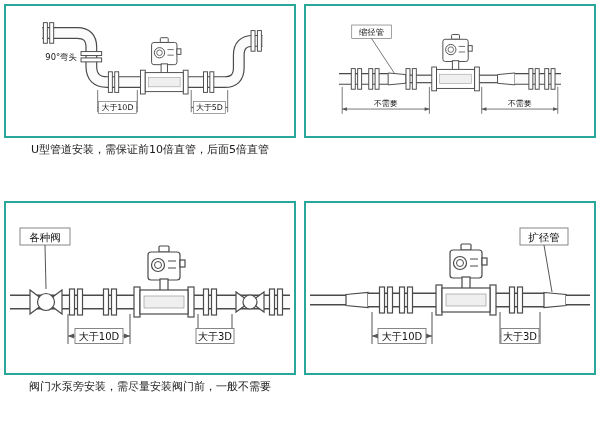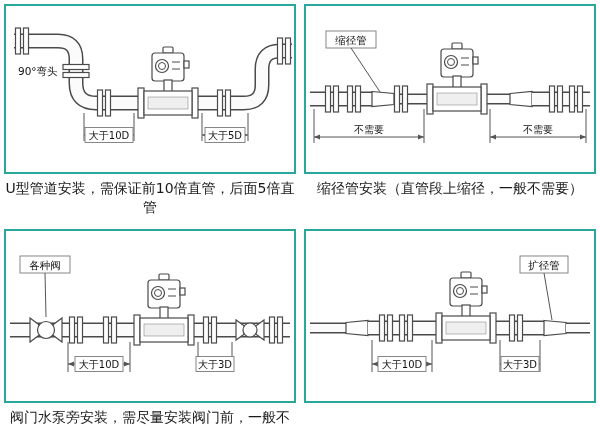--- a/index.html
+++ b/index.html
@@ -14,27 +14,27 @@
     padding: 4px;
     display: grid;
     grid-template-columns: 1fr 1fr;
     column-gap: 8px;
     row-gap: 12px;
   }
   .cell { display: flex; flex-direction: column; }
   .box {
     border: 2px solid var(--accent, #2aa79b);
     background: #fff;
-    height: 170px;
+    height: 134px;
     overflow: hidden;
   }
   .row2 .box { height: 174px; }
   .caption {
     text-align: center;
-    font-size: 14px;
+    font-size: 11px;
     color: #1a1a1a;
     padding-top: 5px;
     line-height: 1.35;
   }
   svg { display: block; width: 100%; height: 100%; }
   
   .pipeO  { fill: none; stroke: #4a4a4a; stroke-width: 15; }
   .pipeI  { fill: none; stroke: #fbfbfb; stroke-width: 12; }
   .pipeO2 { fill: none; stroke: #4a4a4a; stroke-width: 11; }
   .pipeI2 { fill: none; stroke: #fbfbfb; stroke-width: 8; }
@@ -147,23 +147,20 @@
         <g>
           <line class="dim" x1="184" y1="102" x2="184" y2="136"></line>
           <line class="dim" x1="280" y1="102" x2="280" y2="136"></line>
           <line class="dim" x1="184" y1="130" x2="280" y2="130"></line>
           <polygon class="arr" points="184,130 190,127.6 190,132.4"></polygon>
           <polygon class="arr" points="280,130 274,127.6 274,132.4"></polygon>
           <text class="dimtext" x="232" y="126" text-anchor="middle">不需要</text>
         </g>
       </svg>
     </div>
-    <div class="caption">
-      <div>缩径管安装（直管段上缩径，一般不需要）</div>
-    </div>
   </div>
 
   <div class="cell row2">
     <div class="box">
       <svg viewBox="0 0 288 164" preserveAspectRatio="xMidYMid meet">
         <path class="pipeO" d="M 4 96 H 284"></path>
         <path class="pipeI" d="M 4 96 H 284"></path>
         <g>
           <polygon class="part" points="24,84 24,108 40,96"></polygon>
           <polygon class="part" points="56,84 56,108 40,96"></polygon>

